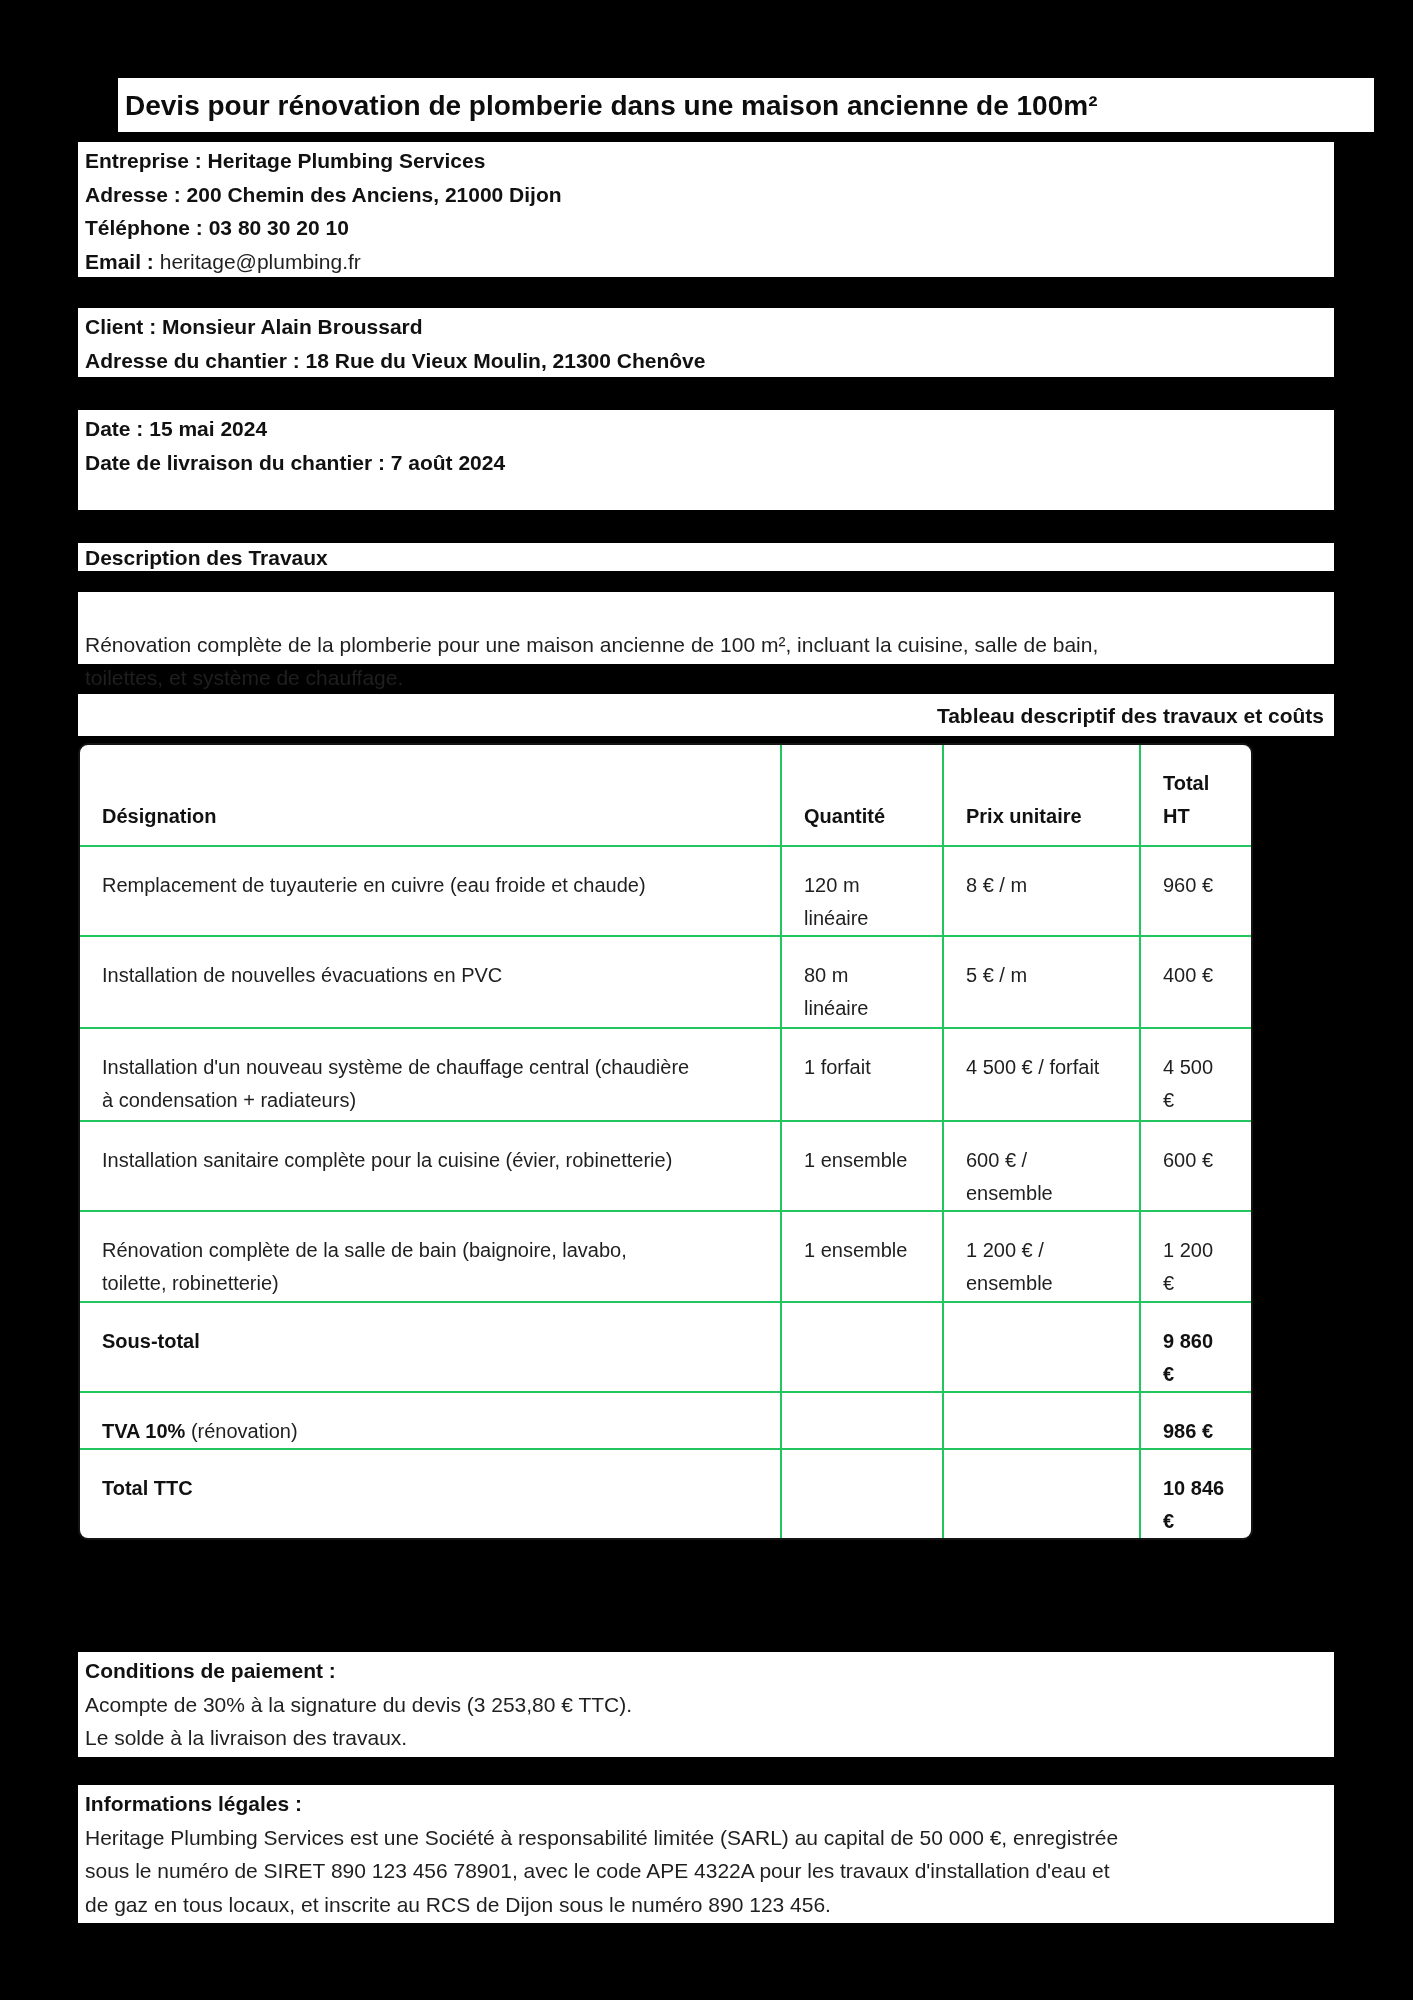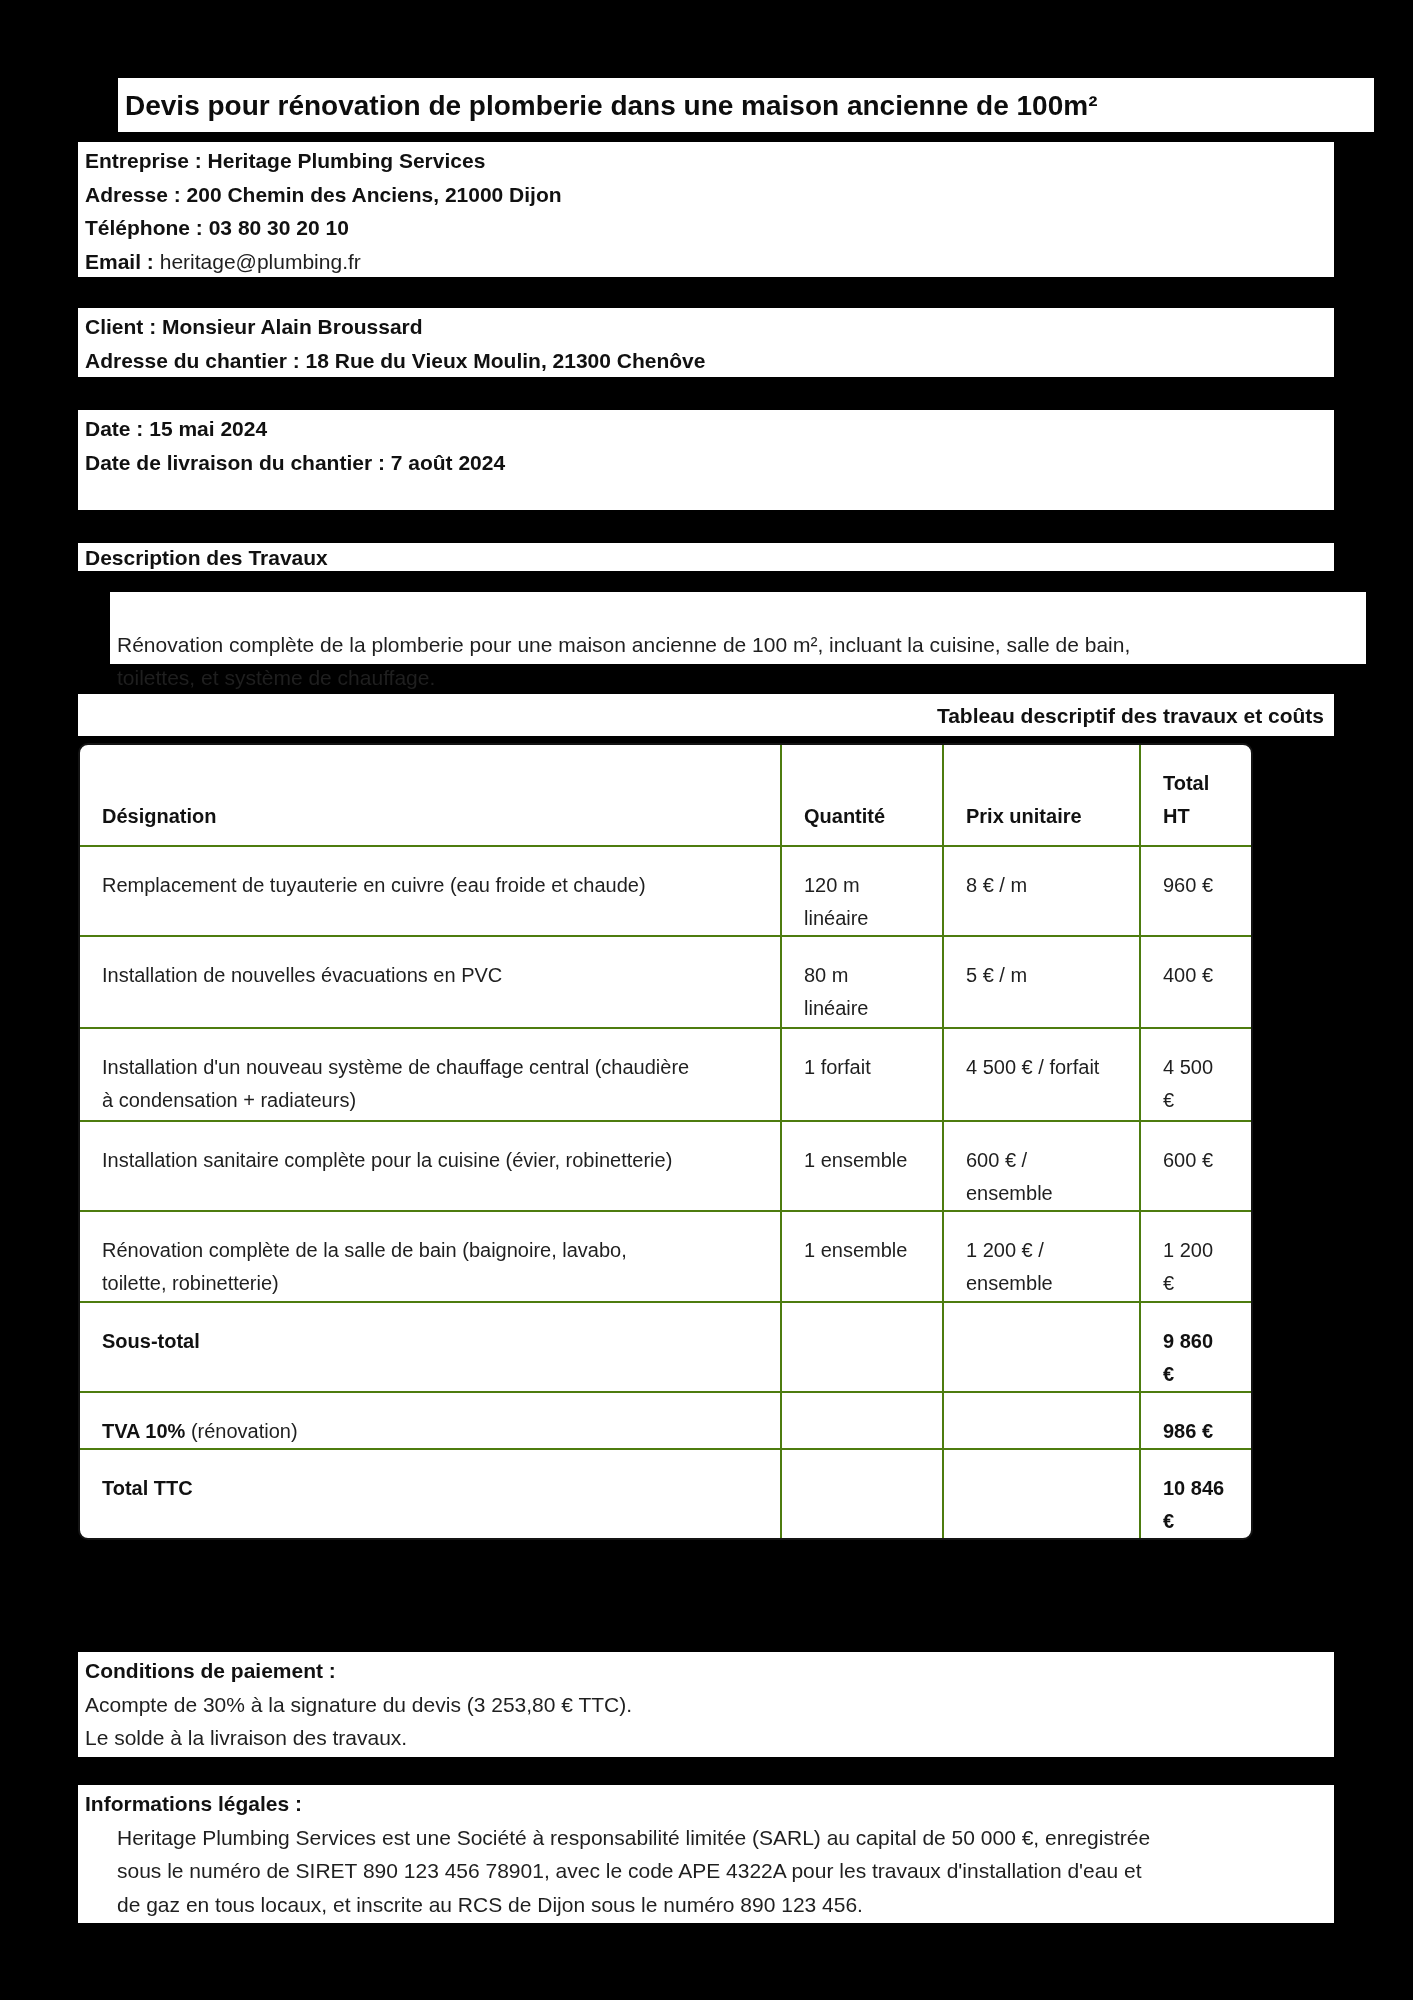--- a/index.html
+++ b/index.html
@@ -8,29 +8,29 @@
     font-family:"Liberation Sans",sans-serif;color:#1f1f1f;overflow:hidden;
   }
   .band{
     position:absolute;left:78px;width:1256px;background:#fff;
     box-sizing:border-box;padding:2px 10px 0 7px;
   }
   .heading-band{display:flex;align-items:center;font-weight:bold;font-size:21px;color:#111;}
   .title-band{display:flex;align-items:center;font-weight:bold;font-size:28px;color:#0d0d0d;margin-left:40px;}
   .line{font-size:21px;line-height:33.5px;}
   .b{font-weight:bold;color:#111;}
-  .body-text{font-size:21px;line-height:33.5px;white-space:pre-line;margin-left:32px;}
+  .body-text{font-size:21px;line-height:33.5px;white-space:pre-line;}
   
   .table-wrap{
     position:absolute;left:78px;top:743px;width:1175px;background:#fff;
     border:2px solid #141414;border-radius:10px;box-sizing:border-box;overflow:hidden;
   }
   table.costs{border-collapse:collapse;border:hidden;table-layout:fixed;width:100%;}
   table.costs td{
-    border:2px solid #4d7c0f;vertical-align:top;
+    border:2px solid #22c55e;vertical-align:top;
     padding:22px 8px 0 22px;font-size:20px;line-height:33px;
     white-space:pre-line;box-sizing:border-box;overflow:hidden;
   }
   table.costs tr.head td{
     vertical-align:bottom;font-weight:bold;color:#111;padding-bottom:12px;
   }
 </style>
 </head>
 <body>
 

